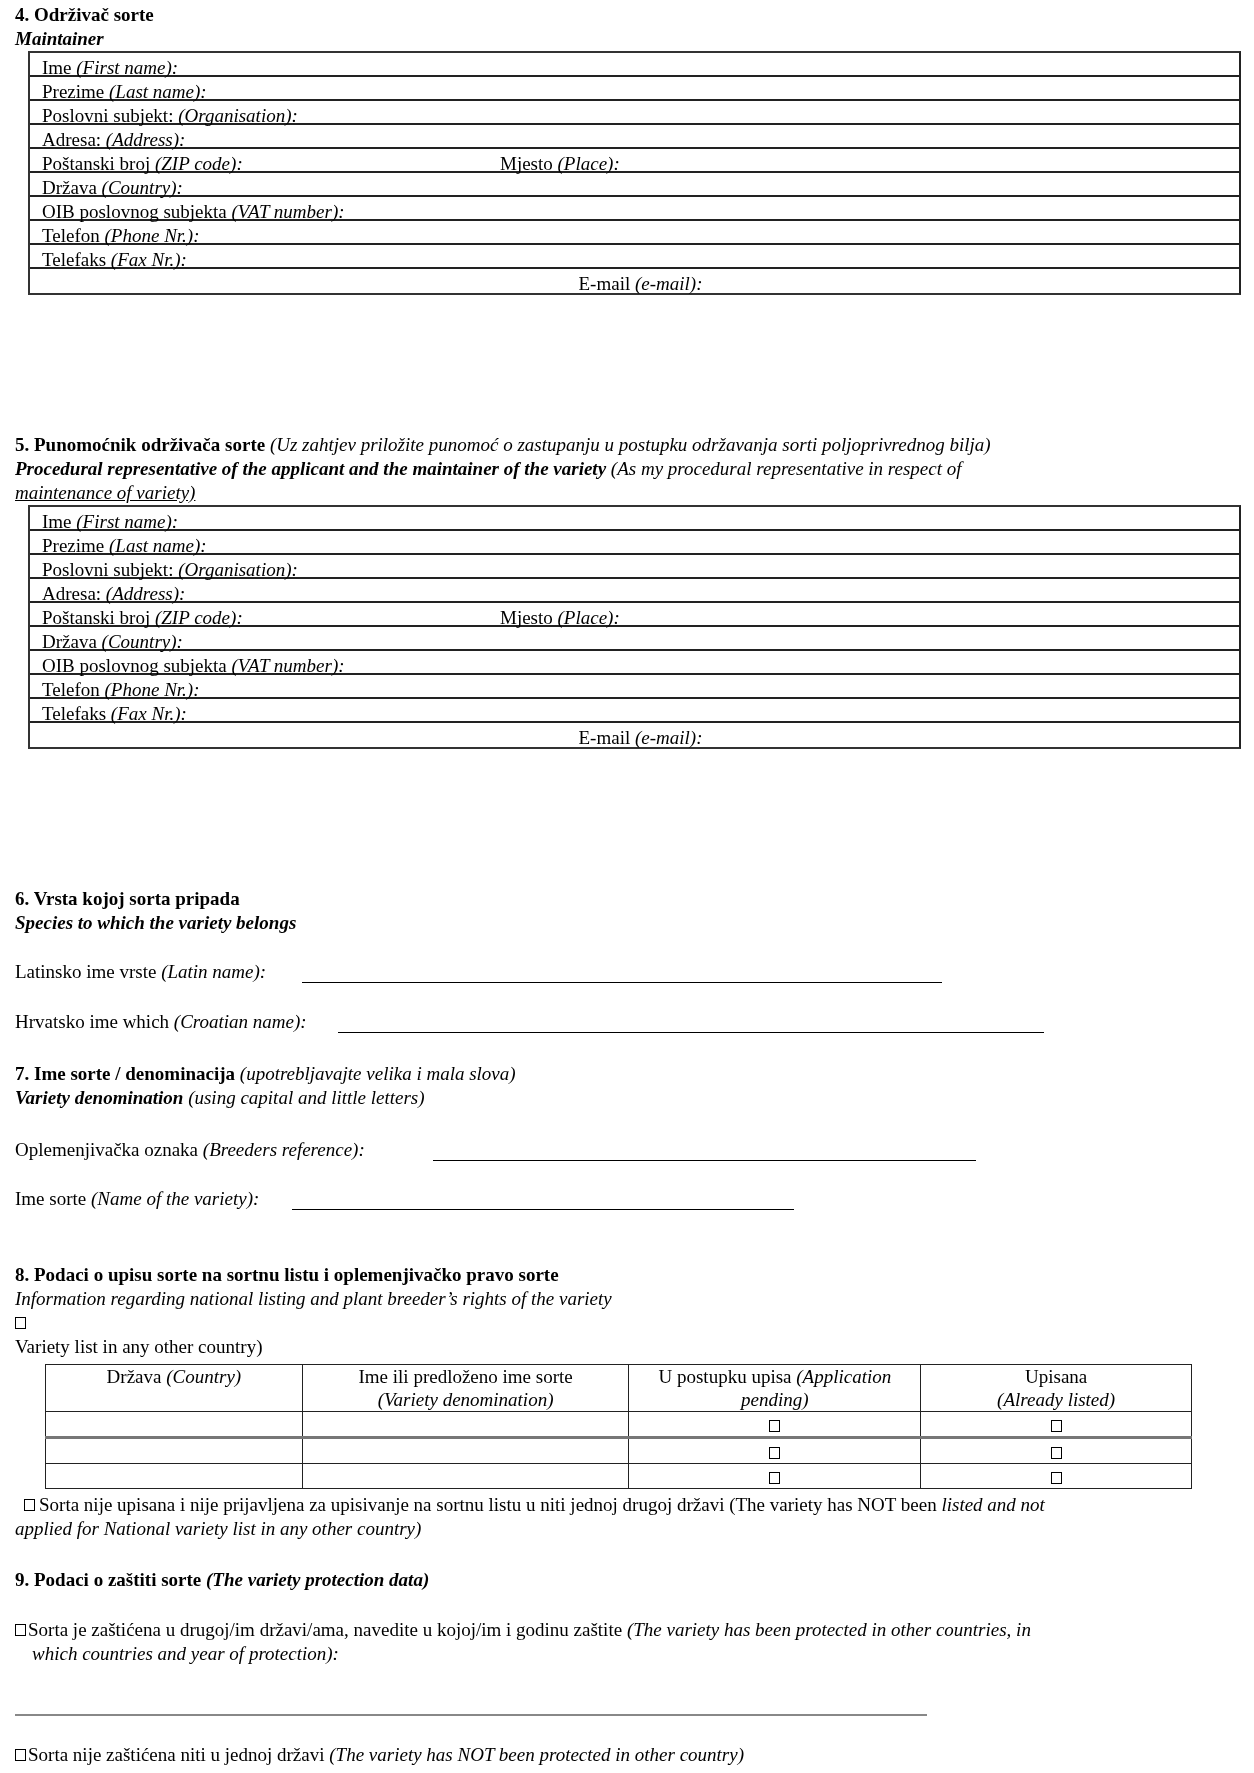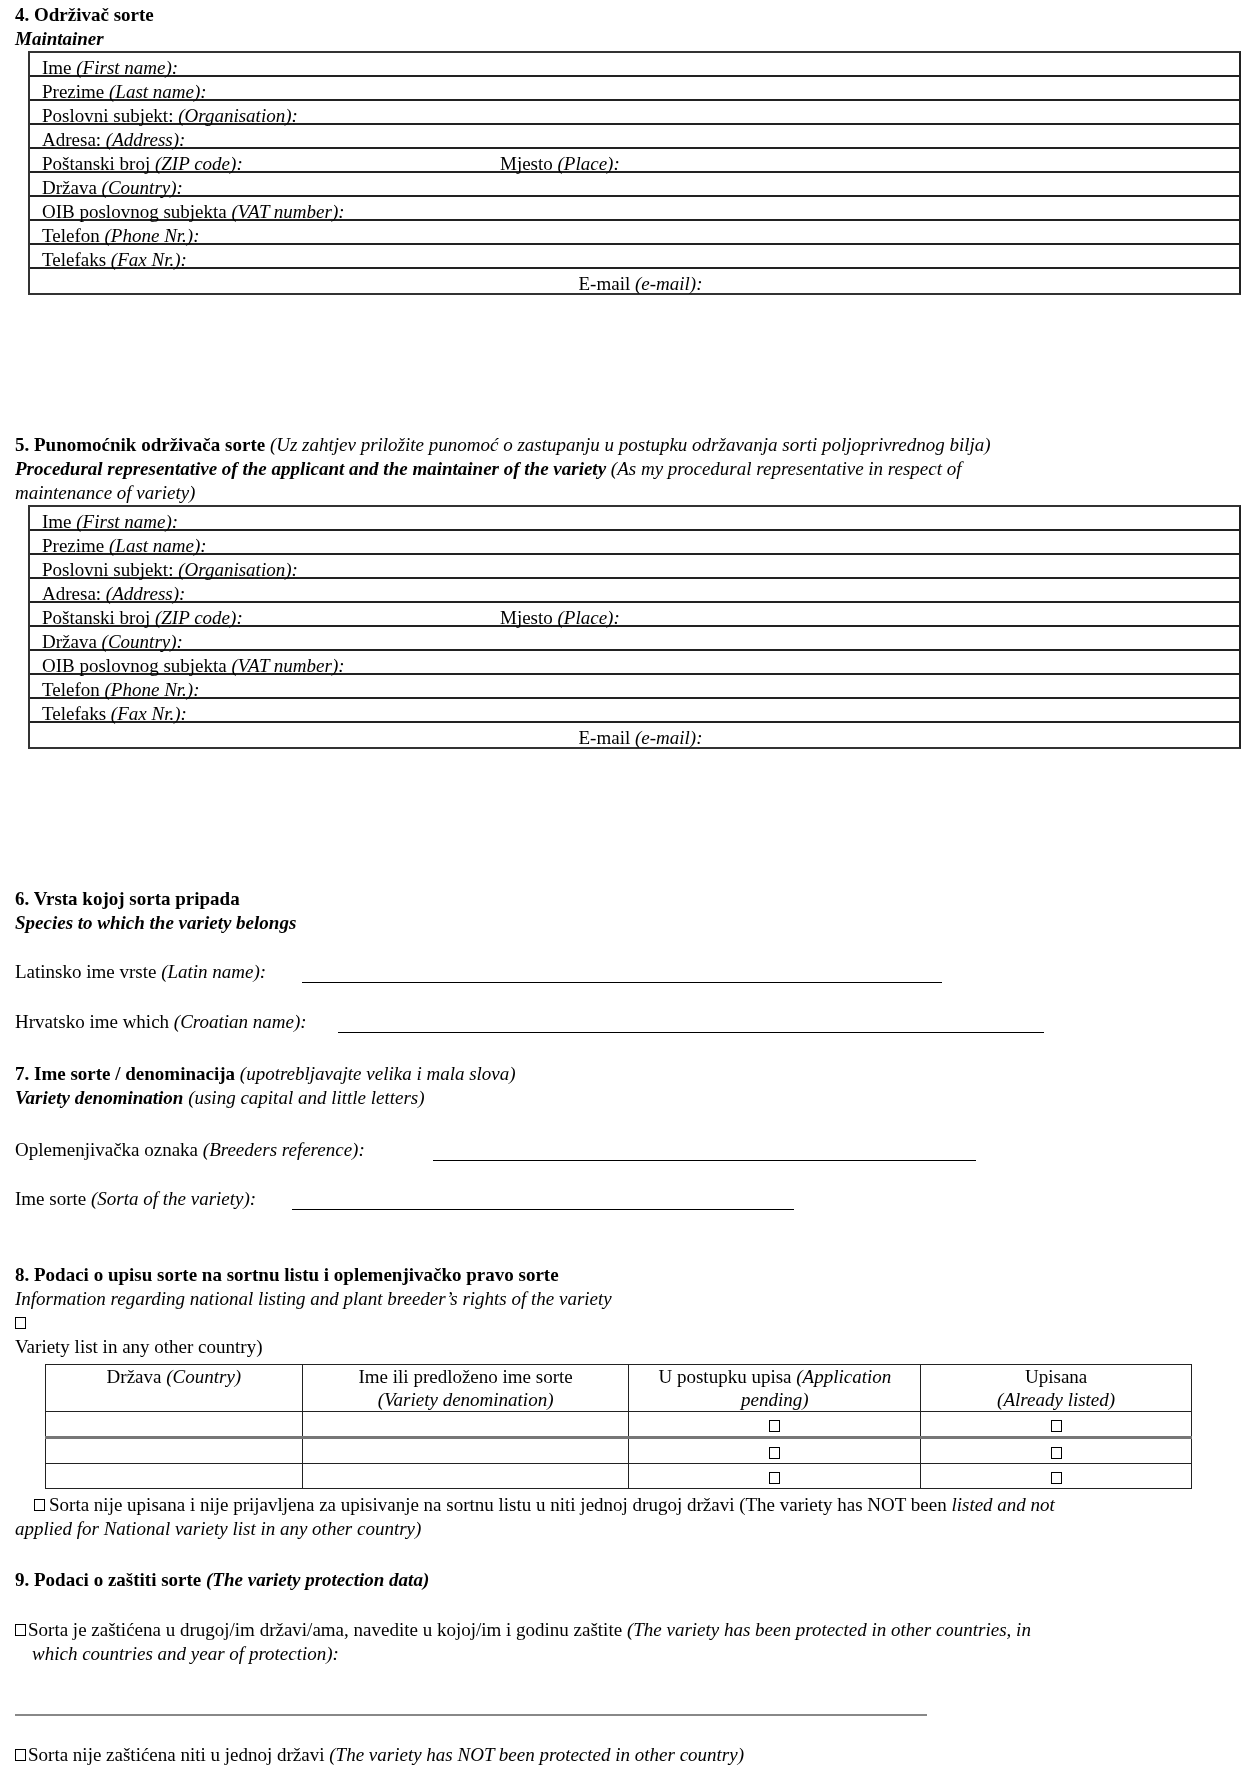--- a/index.html
+++ b/index.html
@@ -62,21 +62,21 @@
   <div class="frow"><span>Poštanski broj </span><span class="i">(ZIP code):</span><span class="place"><span>Mjesto </span><span class="i">(Place):</span></span></div>
   <div class="frow"><span>Država </span><span class="i">(Country):</span></div>
   <div class="frow"><span>OIB poslovnog subjekta </span><span class="i">(VAT number):</span></div>
   <div class="frow"><span>Telefon </span><span class="i">(Phone Nr.):</span></div>
   <div class="frow"><span>Telefaks </span><span class="i">(Fax Nr.):</span></div>
   <div class="frow"><span>E-mail </span><span class="i">(e-mail):</span></div>
 </div>
 
 <div class="abs line" style="left:15px; top:433px;"><span class="b">5. Punomoćnik održivača sorte</span><span class="i"> (Uz zahtjev priložite punomoć o zastupanju u postupku održavanja sorti poljoprivrednog bilja)</span></div>
 <div class="abs line" style="left:15px; top:457px;"><span class="b i">Procedural representative of the applicant and the maintainer of the variety</span><span class="i"> (As my procedural representative in respect of</span></div>
-<div class="abs line i" style="left:15px; top:481px;">maintenance of variety)</div>
+<div class="abs line i" style="left:15px; top:481px;text-decoration:underline;">maintenance of variety)</div>
 
 <div class="ftable" style="top:505px;">
   <div class="frow"><span>Ime </span><span class="i">(First name):</span></div>
   <div class="frow"><span>Prezime </span><span class="i">(Last name):</span></div>
   <div class="frow"><span>Poslovni subjekt: </span><span class="i">(Organisation):</span></div>
   <div class="frow"><span>Adresa: </span><span class="i">(Address):</span></div>
   <div class="frow"><span>Poštanski broj </span><span class="i">(ZIP code):</span><span class="place"><span>Mjesto </span><span class="i">(Place):</span></span></div>
   <div class="frow"><span>Država </span><span class="i">(Country):</span></div>
   <div class="frow"><span>OIB poslovnog subjekta </span><span class="i">(VAT number):</span></div>
   <div class="frow"><span>Telefon </span><span class="i">(Phone Nr.):</span></div>
@@ -92,21 +92,21 @@
 
 <div class="abs line" style="left:15px; top:1010px;"><span>Hrvatsko ime which </span><span class="i">(Croatian name):</span></div>
 <div class="uline" style="left:338px; width:706px; top:1032px;"></div>
 
 <div class="abs line" style="left:15px; top:1062px;"><span class="b">7. Ime sorte / denominacija</span><span class="i"> (upotrebljavajte velika i mala slova)</span></div>
 <div class="abs line" style="left:15px; top:1086px;"><span class="b i">Variety denomination</span><span class="i"> (using capital and little letters)</span></div>
 
 <div class="abs line" style="left:15px; top:1138px;"><span>Oplemenjivačka oznaka </span><span class="i">(Breeders reference):</span></div>
 <div class="uline" style="left:433px; width:543px; top:1160px; border-bottom-width:1px;"></div>
 
-<div class="abs line" style="left:15px; top:1187px;"><span>Ime sorte </span><span class="i">(Sorta of the variety):</span></div>
+<div class="abs line" style="left:15px; top:1187px;"><span>Ime sorte </span><span class="i">(Name of the variety):</span></div>
 <div class="uline" style="left:292px; width:502px; top:1209px;"></div>
 
 <div class="abs line b" style="left:15px; top:1263px;">8. Podaci o upisu sorte na sortnu listu i oplemenjivačko pravo sorte</div>
 <div class="abs line i" style="left:15px; top:1287px;">Information regarding national listing and plant breeder’s rights of the variety</div>
 <div class="abs line" style="left:15px; top:1311px;"><span class="chk chk-inline"></span></div>
 <div class="abs line" style="left:15px; top:1335px;">Variety list in any other country)</div>
 
 <table class="ctable">
   <colgroup>
     <col style="width:257px">
@@ -135,21 +135,21 @@
   </tr>
   <tr class="r3">
     <td></td>
     <td></td>
     <td><span class="chk"></span></td>
     <td><span class="chk"></span></td>
   </tr>
 </tbody>
   </table>
 
-<div class="abs line" style="left:25px; top:1493px;padding-left:9px;"><span class="chk chk-inline"></span><span>Sorta nije upisana i nije prijavljena za upisivanje na sortnu listu u niti jednoj drugoj državi (The variety has NOT been </span><span class="i">listed and not</span></div>
+<div class="abs line" style="left:15px; top:1493px;padding-left:9px;"><span class="chk chk-inline"></span><span>Sorta nije upisana i nije prijavljena za upisivanje na sortnu listu u niti jednoj drugoj državi (The variety has NOT been </span><span class="i">listed and not</span></div>
 <div class="abs line i" style="left:15px; top:1517px;">applied for National variety list in any other country)</div>
 
 <div class="abs line" style="left:15px; top:1568px;"><span class="b">9. Podaci o zaštiti sorte </span><span class="b i">(The variety protection data)</span></div>
 
 <div class="abs line" style="left:15px; top:1618px;"><span class="chk chk-inline" style="margin-right:2px;"></span><span>Sorta je zaštićena u drugoj/im državi/ama, navedite u kojoj/im i godinu zaštite </span><span class="i">(The variety has been  protected in other countries, in</span></div>
 <div class="abs line i" style="left:32px; top:1642px;">which countries and year of protection):</div>
 
 <div class="uline grey" style="left:15px; width:912px; top:1714px;"></div>
 
 <div class="abs line" style="left:15px; top:1743px;"><span class="chk chk-inline" style="margin-right:2px;"></span><span>Sorta nije zaštićena niti u jednoj državi </span><span class="i">(The variety has NOT been protected in other country)</span></div>

